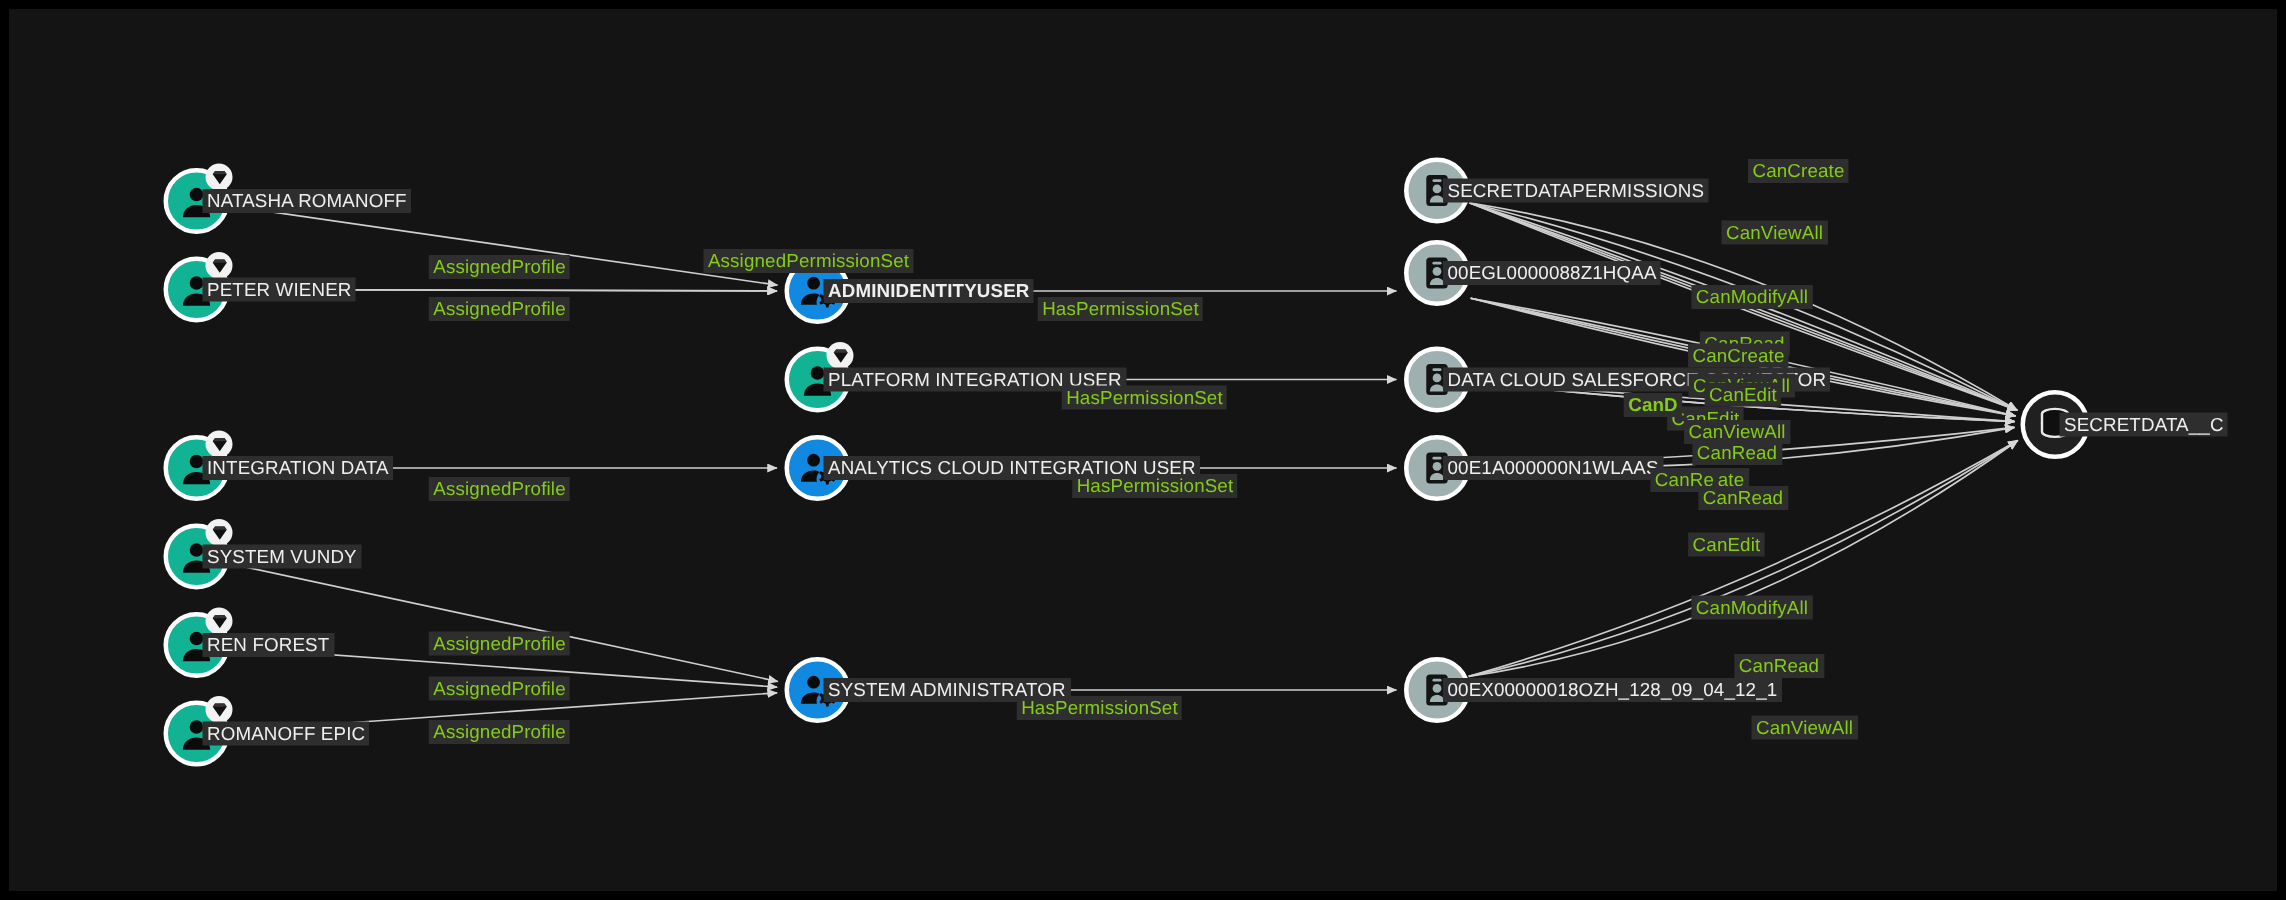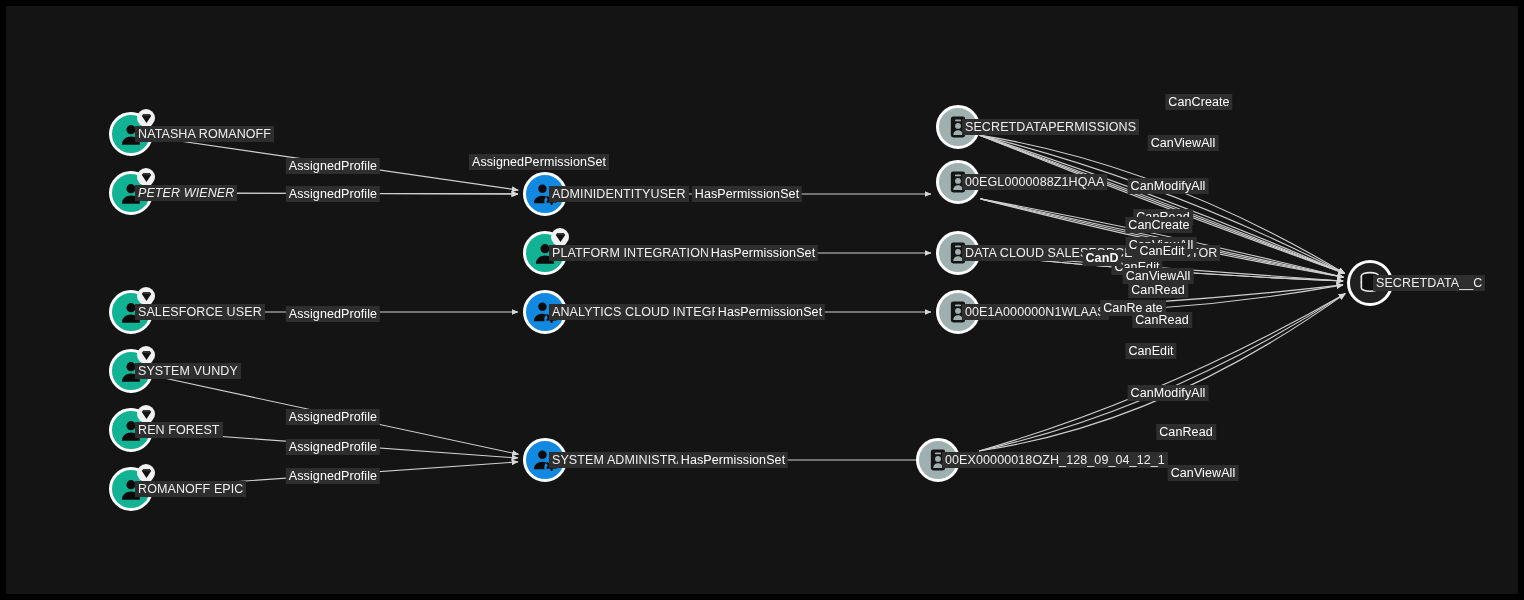--- a/index.html
+++ b/index.html
@@ -84,24 +84,25 @@
     color: #efefef;
     font-size: 12.5px;
     padding: 1px 3px;
     letter-spacing: 0.1px;
   }
   .edge-label {
     position: absolute;
     transform: translate(-50%, -50%);
     white-space: nowrap;
     background: #2e2e2e;
-    color: #ffffff;
+    color: #84cc16;
     font-size: 12.5px;
     padding: 1px 3px;
     letter-spacing: 0.1px;
+    margin-top: 12px;
   }
 </style>
 </head>
 <body>
 
 <div id="canvas">
   <svg id="graph-svg">
     <defs>
       <marker id="arrowhead" markerWidth="7" markerHeight="6" refX="6.5" refY="3" orient="auto" markerUnits="userSpaceOnUse">
         <path d="M0,0 L7,3 L0,6 Z" fill="#d8d8d8"></path>
@@ -148,21 +149,21 @@
           </svg>
           <div class="node-badge">
             <svg width="11" height="11" viewBox="0 0 24 24">
               <path d="M5.2 2.2h13.6l3.4 4.6L12 21.6 1.8 6.8z" fill="#111"></path>
               <path d="M5.2 2.2 1.8 6.8h20.4L18.8 2.2z" fill="#333"></path>
             </svg>
           </div>
         </div>
         <div class="node-label">NATASHA ROMANOFF</div>
       </div>
-      <div class="node node-user" style="left: 125px; top: 187px; font-style: italic;">
+      <div class="node node-user" style="left: 125px; top: 187px;">
         <div class="node-circle">
           <svg width="26" height="26" viewBox="0 0 24 24">
             <circle cx="12" cy="8" r="4.2" fill="#0b0b0b"></circle>
             <path d="M3.6 22c0-4.7 3.8-7.6 8.4-7.6s8.4 2.9 8.4 7.6z" fill="#0b0b0b"></path>
           </svg>
           <div class="node-badge">
             <svg width="11" height="11" viewBox="0 0 24 24">
               <path d="M5.2 2.2h13.6l3.4 4.6L12 21.6 1.8 6.8z" fill="#111"></path>
               <path d="M5.2 2.2 1.8 6.8h20.4L18.8 2.2z" fill="#333"></path>
             </svg>
@@ -176,21 +177,21 @@
             <circle cx="12" cy="8" r="4.2" fill="#0b0b0b"></circle>
             <path d="M3.6 22c0-4.7 3.8-7.6 8.4-7.6s8.4 2.9 8.4 7.6z" fill="#0b0b0b"></path>
           </svg>
           <div class="node-badge">
             <svg width="11" height="11" viewBox="0 0 24 24">
               <path d="M5.2 2.2h13.6l3.4 4.6L12 21.6 1.8 6.8z" fill="#111"></path>
               <path d="M5.2 2.2 1.8 6.8h20.4L18.8 2.2z" fill="#333"></path>
             </svg>
           </div>
         </div>
-        <div class="node-label">SALESFORCE USER</div>
+        <div class="node-label">INTEGRATION DATA</div>
       </div>
       <div class="node node-user" style="left: 125px; top: 365px;">
         <div class="node-circle">
           <svg width="26" height="26" viewBox="0 0 24 24">
             <circle cx="12" cy="8" r="4.2" fill="#0b0b0b"></circle>
             <path d="M3.6 22c0-4.7 3.8-7.6 8.4-7.6s8.4 2.9 8.4 7.6z" fill="#0b0b0b"></path>
           </svg>
           <div class="node-badge">
             <svg width="11" height="11" viewBox="0 0 24 24">
               <path d="M5.2 2.2h13.6l3.4 4.6L12 21.6 1.8 6.8z" fill="#111"></path>
@@ -223,21 +224,21 @@
           </svg>
           <div class="node-badge">
             <svg width="11" height="11" viewBox="0 0 24 24">
               <path d="M5.2 2.2h13.6l3.4 4.6L12 21.6 1.8 6.8z" fill="#111"></path>
               <path d="M5.2 2.2 1.8 6.8h20.4L18.8 2.2z" fill="#333"></path>
             </svg>
           </div>
         </div>
         <div class="node-label">ROMANOFF EPIC</div>
       </div>
-      <div class="node node-profile" style="left: 539px; top: 188px;">
+      <div class="node node-profile" style="left: 539px; top: 188px; font-weight: bold;">
         <div class="node-circle">
           <svg width="26" height="26" viewBox="0 0 24 24">
             <circle cx="9.6" cy="7.2" r="3.9" fill="#0b0b0b"></circle>
             <path d="M1.8 20.5c0-4.3 3.5-6.9 7.8-6.9 1.4 0 2.7.3 3.8.8-1.2 1-2 2.5-2 4.3 0 .6.1 1.2.3 1.8z" fill="#0b0b0b"></path>
             <path d="M17.3 12.2l1.5 0 .3 1.7 1.5.8 1.5-.8.9 1.4-1.2 1.1 0 1.6 1.2 1.1-.9 1.4-1.5-.8-1.5.8-.3 1.7-1.5 0-.3-1.7-1.5-.8-1.5.8-.9-1.4 1.2-1.1 0-1.6-1.2-1.1.9-1.4 1.5.8 1.5-.8z" fill="#0b0b0b"></path>
             <circle cx="18.1" cy="17.4" r="2.1" fill="#1289e0"></circle>
           </svg>
         </div>
         <div class="node-label">ADMINIDENTITYUSER</div>
       </div>
@@ -315,21 +316,21 @@
         <div class="node-circle">
           <svg width="26" height="26" viewBox="0 0 24 24">
             <rect x="5.4" y="2.4" width="13.2" height="19.2" rx="2.2" fill="#141414"></rect>
             <rect x="9.2" y="5.1" width="5.6" height="1.7" rx="0.85" fill="#9fb0b0"></rect>
             <circle cx="12" cy="11" r="2.7" fill="#9fb0b0"></circle>
             <path d="M7.6 19.4c0-2.7 2-4.3 4.4-4.3s4.4 1.6 4.4 4.3z" fill="#9fb0b0"></path>
           </svg>
         </div>
         <div class="node-label">00E1A000000N1WLAAS</div>
       </div>
-      <div class="node node-permset" style="left: 932px; top: 454px;">
+      <div class="node node-permset" style="left: 952px; top: 454px;">
         <div class="node-circle">
           <svg width="26" height="26" viewBox="0 0 24 24">
             <rect x="5.4" y="2.4" width="13.2" height="19.2" rx="2.2" fill="#141414"></rect>
             <rect x="9.2" y="5.1" width="5.6" height="1.7" rx="0.85" fill="#9fb0b0"></rect>
             <circle cx="12" cy="11" r="2.7" fill="#9fb0b0"></circle>
             <path d="M7.6 19.4c0-2.7 2-4.3 4.4-4.3s4.4 1.6 4.4 4.3z" fill="#9fb0b0"></path>
           </svg>
         </div>
         <div class="node-label">00EX00000018OZH_128_09_04_12_1</div>
       </div>

